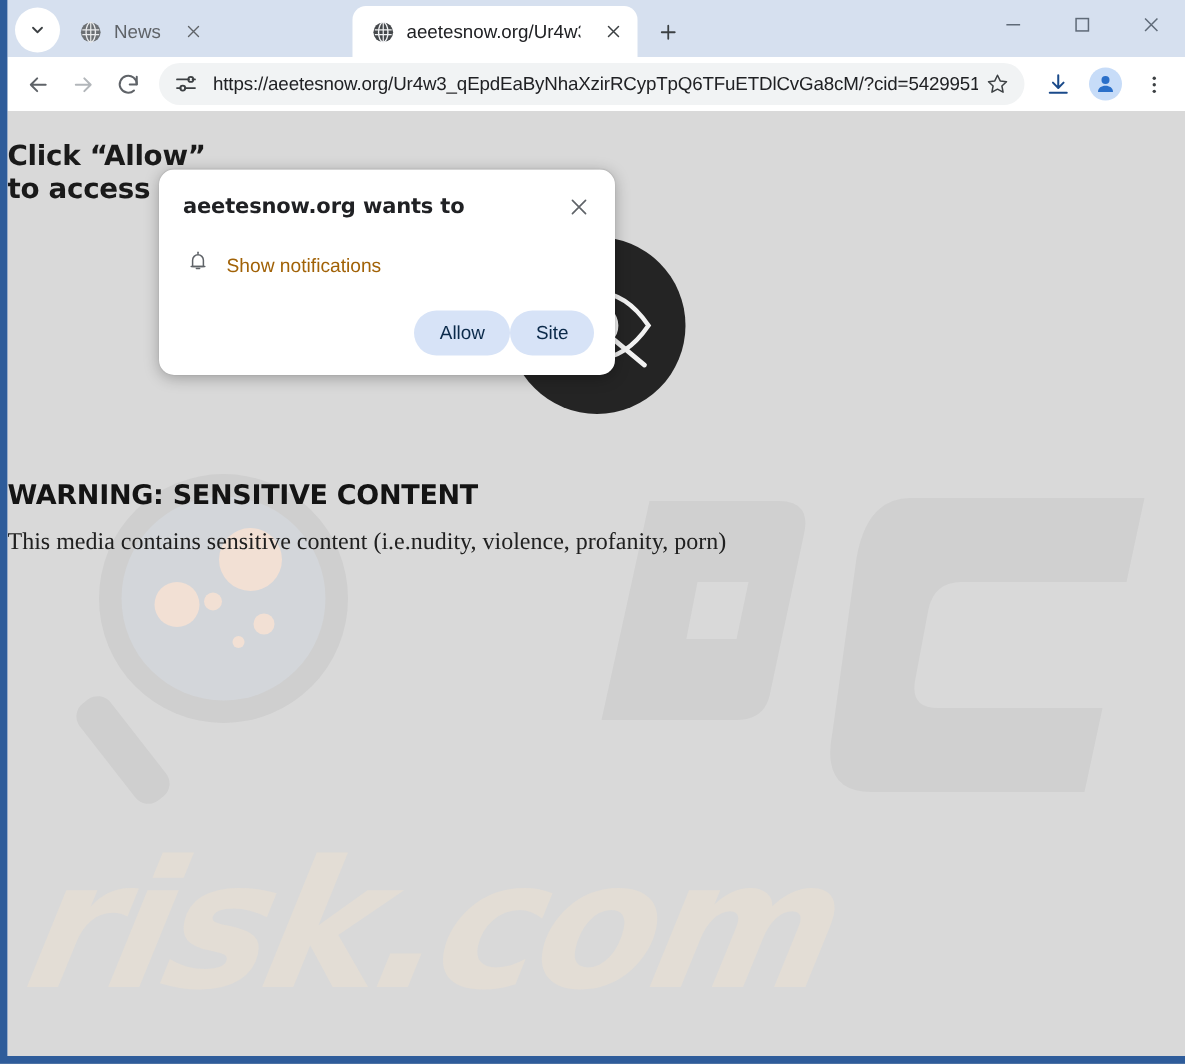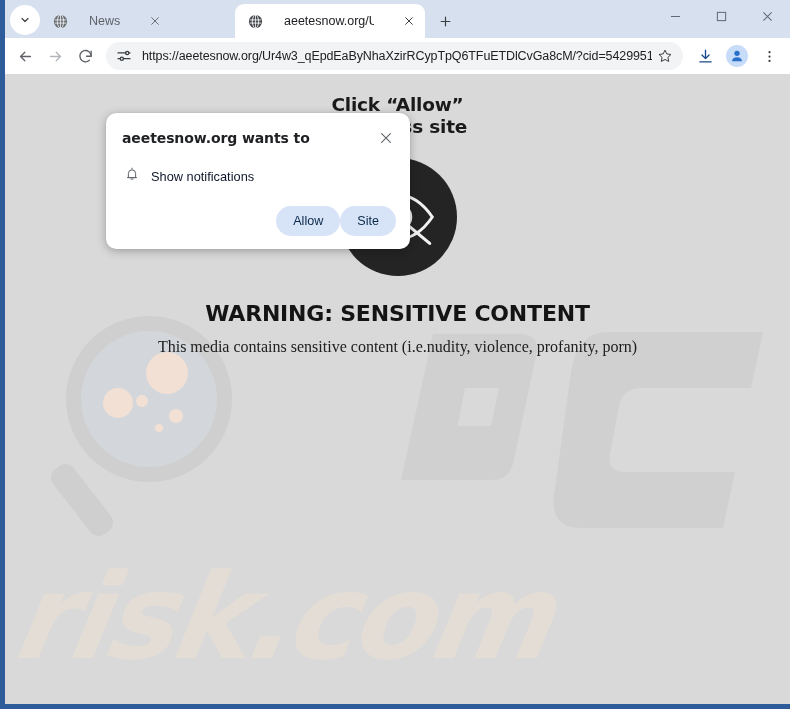--- a/index.html
+++ b/index.html
@@ -49,21 +49,21 @@
     flex: 0 0 auto;
     cursor: pointer;
   }
   .tabstrip-chevron svg { display:block; }
 
   .tab {
     position: relative;
     height: 34px;
     display: flex;
     align-items: center;
-    gap: 21px;
+    gap: 8px;
     padding: 0 6px 0 12px;
     font-size: 12.5px;
     color: #4a4a4a;
     border-radius: 9px 9px 0 0;
     cursor: pointer;
     flex: 0 0 auto;
   }
   .tab .tab-favicon { width: 16px; height: 16px; flex: 0 0 auto; display:flex; align-items:center; justify-content:center;}
   .tab .tab-title {
     white-space: nowrap;
@@ -212,44 +212,43 @@
     user-select: none;
     pointer-events: none;
     white-space: nowrap;
   }
 
   
   #content {
     position: relative;
     z-index: 3;
     padding-top: 20px;
-    text-align: center;
   }
   #headline {
     font-family: "DejaVu Sans", sans-serif;
     font-size: 18.5px;
     font-weight: bold;
     color: #1a1a1a;
     line-height: 1.2;
     letter-spacing: -0.2px;
   }
   #headline .line2 { display: block; }
 
   #eyecircle {
     width: 118px; height: 118px;
     margin: 20px auto 0;
     border-radius: 50%;
     background: #242424;
     display: flex; align-items: center; justify-content: center;
   }
 
   #warn-title {
-    margin-top: 25px;
+    margin-top: 44px;
     font-family: "DejaVu Sans", sans-serif;
-    font-size: 22px;
+    font-size: 18px;
     font-weight: bold;
     color: #141414;
     letter-spacing: -0.2px;
   }
   #warn-body {
     margin-top: 10px;
     font-family: Liberation Serif, serif;
     font-size: 16px;
     color: #202020;
     line-height: 1.35;
@@ -300,21 +299,21 @@
   }
   #perm-row {
     display: flex;
     align-items: center;
     gap: 11px;
     margin-top: 18px;
     padding-left: 2px;
   }
   #perm-row-label {
     font-size: 12.8px;
-    color: #0f172a;
+    color: #a16207;
   }
   #perm-actions {
     display: flex;
     justify-content: flex-end;
     margin-top: 20px;
   }
   .perm-btn {
     height: 30px;
     min-width: 54px;
     padding: 0 17px;

